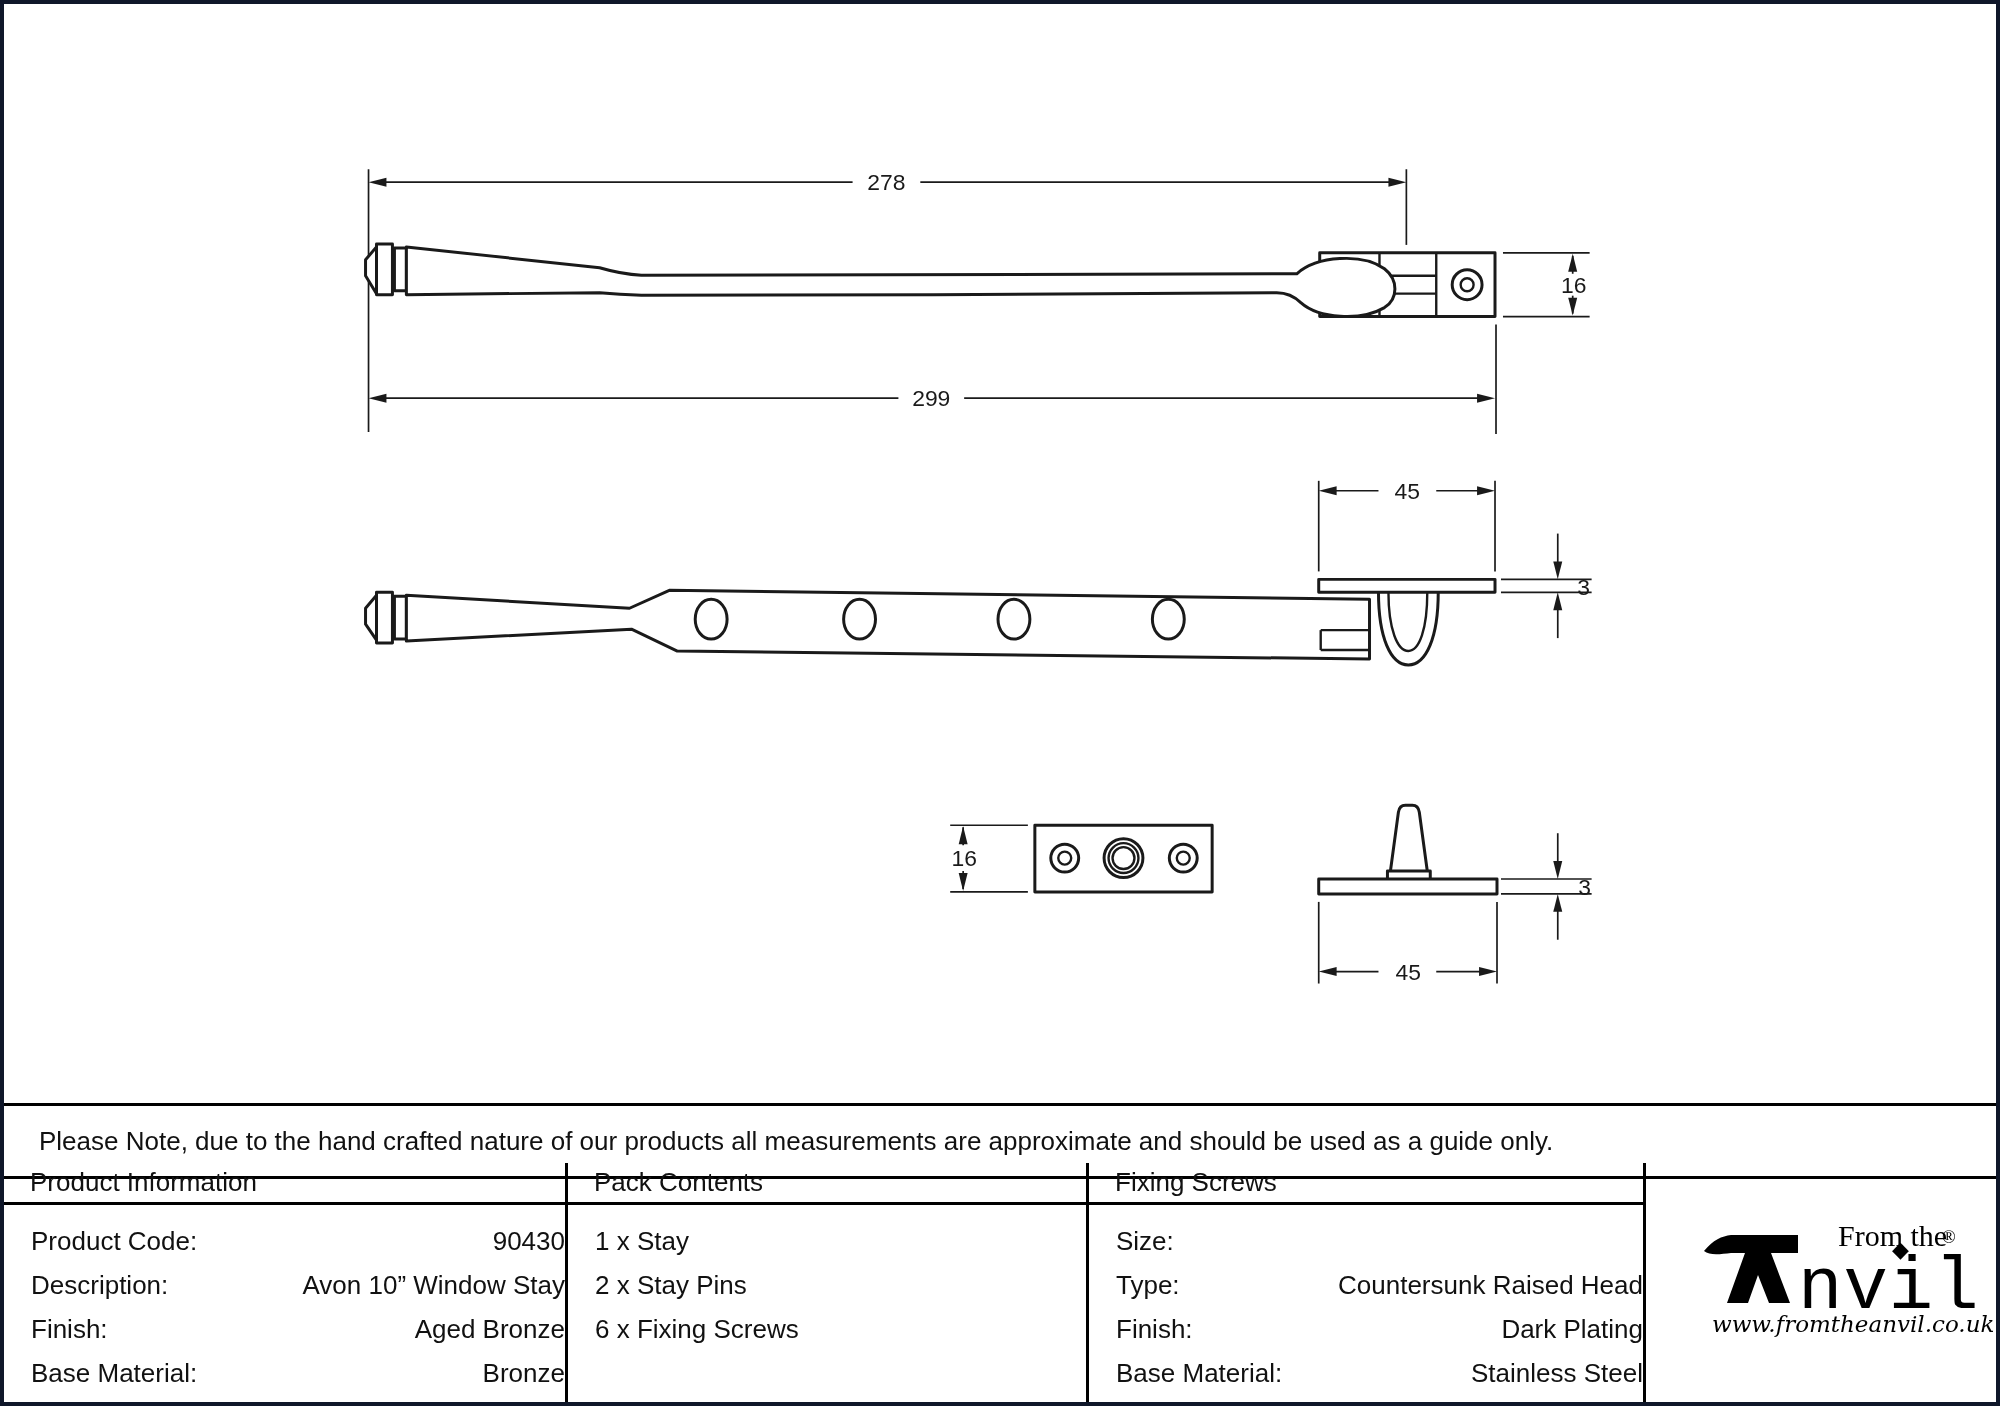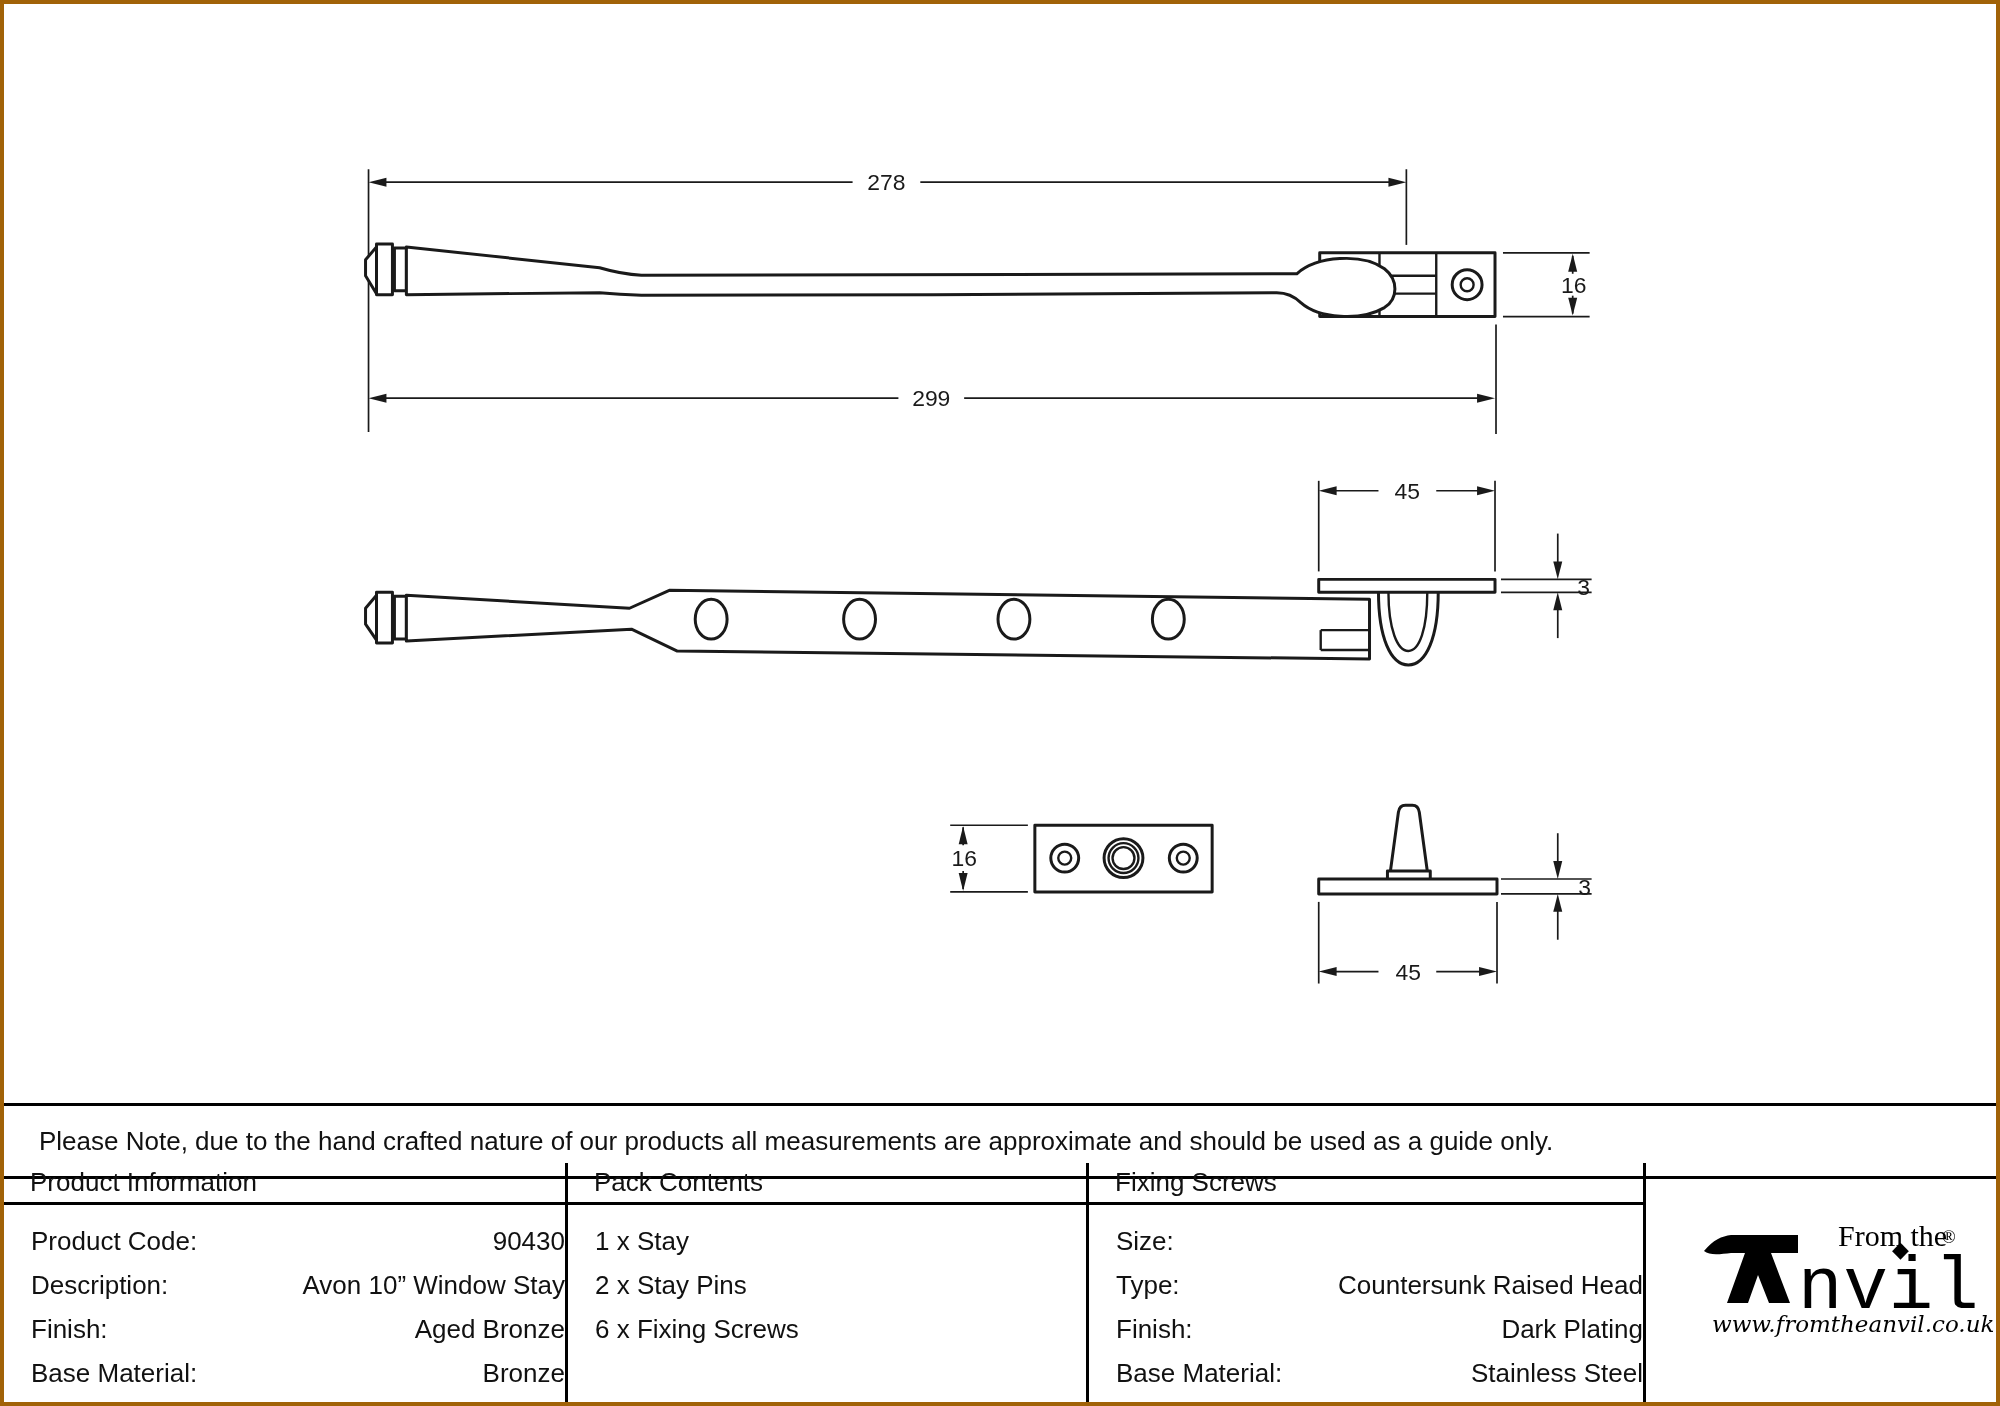--- a/index.html
+++ b/index.html
@@ -1,18 +1,18 @@
 <!DOCTYPE html>
 <html><head>
 <meta charset="utf-8">
 <style>
   html,body{margin:0;padding:0;background:#fff;}
   .page{
     position:relative;width:2000px;height:1406px;box-sizing:border-box;
-    border:4px solid #a16207;background:#fff;overflow:hidden;
+    border:4px solid #0f172a;background:#fff;overflow:hidden;
     font-family:"Liberation Sans",sans-serif;color:#111;
   }
   .drawing-svg{position:absolute;top:0;left:0;}
   .drawing-svg .shape{stroke:#1a1a1a;stroke-width:3;fill:#fff;stroke-linejoin:round;stroke-linecap:round;}
   .drawing-svg .thin{stroke:#1a1a1a;stroke-width:2.4;fill:none;}
   .drawing-svg .dim{stroke:#1a1a1a;stroke-width:1.7;fill:none;}
   .drawing-svg .ah{fill:#1a1a1a;stroke:none;}
   .drawing-svg text{font-family:"Liberation Sans",sans-serif;font-size:23px;fill:#1a1a1a;stroke:none;text-anchor:middle;}
   .note-row{
     position:absolute;left:0;right:0;top:1099px;height:76px;box-sizing:border-box;

